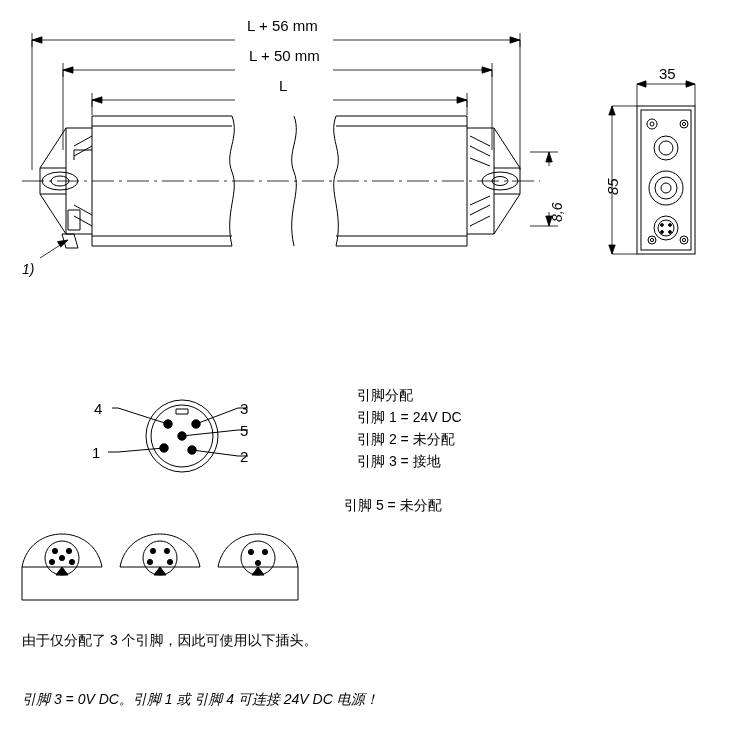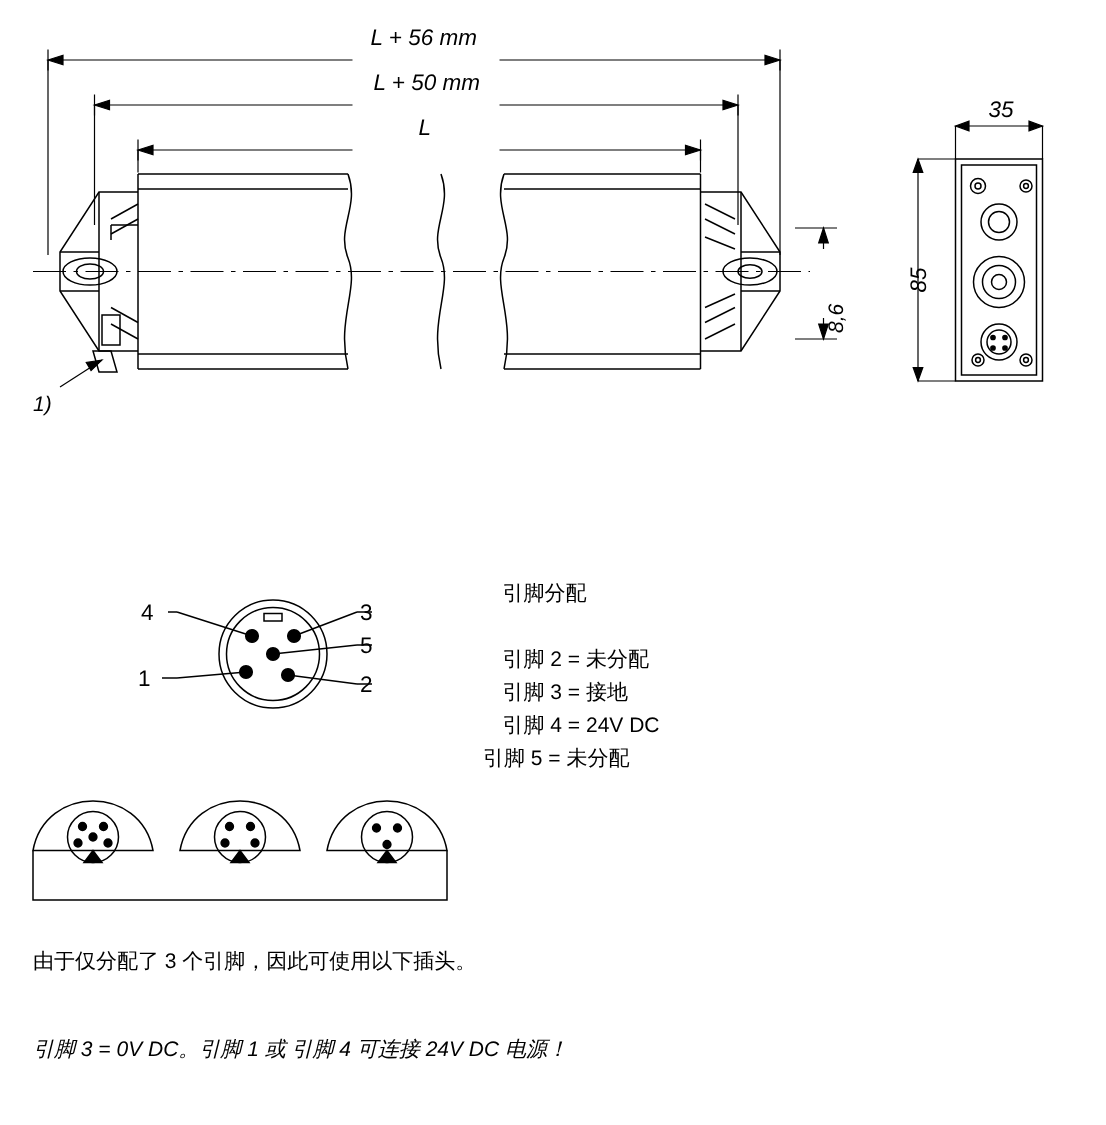--- a/index.html
+++ b/index.html
@@ -26,33 +26,33 @@
     left: 0; top: 0;
     width: 737px;
     height: 750px;
   }
   .txt {
     position: absolute;
     white-space: pre;
     line-height: 1.35;
   }
   .dim-label {
-    font-style: italic;
     font-size: 15px;
     text-align: right;
   }
   .pin-num {
     font-size: 15px;
   }
   .cn {
     font-size: 14px;
   }
   .cn-block {
     font-size: 14px;
     line-height: 1.55;
+    margin-left: 22px;
   }
   .note-ref {
     font-style: italic;
     font-size: 14px;
   }
   .rot-85 {
     transform: rotate(-90deg);
     transform-origin: left top;
     font-style: italic;
     font-size: 15px;
@@ -290,21 +290,21 @@
 
   <div class="txt rot-85" style="left:603px; top:195px;">85</div>
 
   <div class="txt pin-num" style="left:94px; top:399px;">4</div>
   <div class="txt pin-num" style="left:92px; top:443px;">1</div>
   <div class="txt pin-num" style="left:240px; top:399px;">3</div>
   <div class="txt pin-num" style="left:240px; top:421px;">5</div>
   <div class="txt pin-num" style="left:240px; top:447px;">2</div>
 
   <div class="txt cn-block" style="left:335px; top:385px;">引脚分配</div>
+  <div class="txt cn-block" style="left:335px; top:407px;">引脚 1 = 24V DC</div>
   <div class="txt cn-block" style="left:335px; top:429px;">引脚 2 = 未分配</div>
   <div class="txt cn-block" style="left:335px; top:451px;">引脚 3 = 接地</div>
-  <div class="txt cn-block" style="left:335px; top:473px;">引脚 4 = 24V DC</div>
   <div class="txt cn-block" style="left:322px; top:495px;">引脚 5 = 未分配</div>
 
   <div class="txt cn" style="left:22px; top:631px;">由于仅分配了 3 个引脚，因此可使用以下插头。</div>
   <div class="txt cn" style="left:22px; top:690px;font-style:italic;">引脚 3 = 0V DC。引脚 1 或 引脚 4 可连接 24V DC 电源！</div>
 
 </div>
 
 </body></html>

